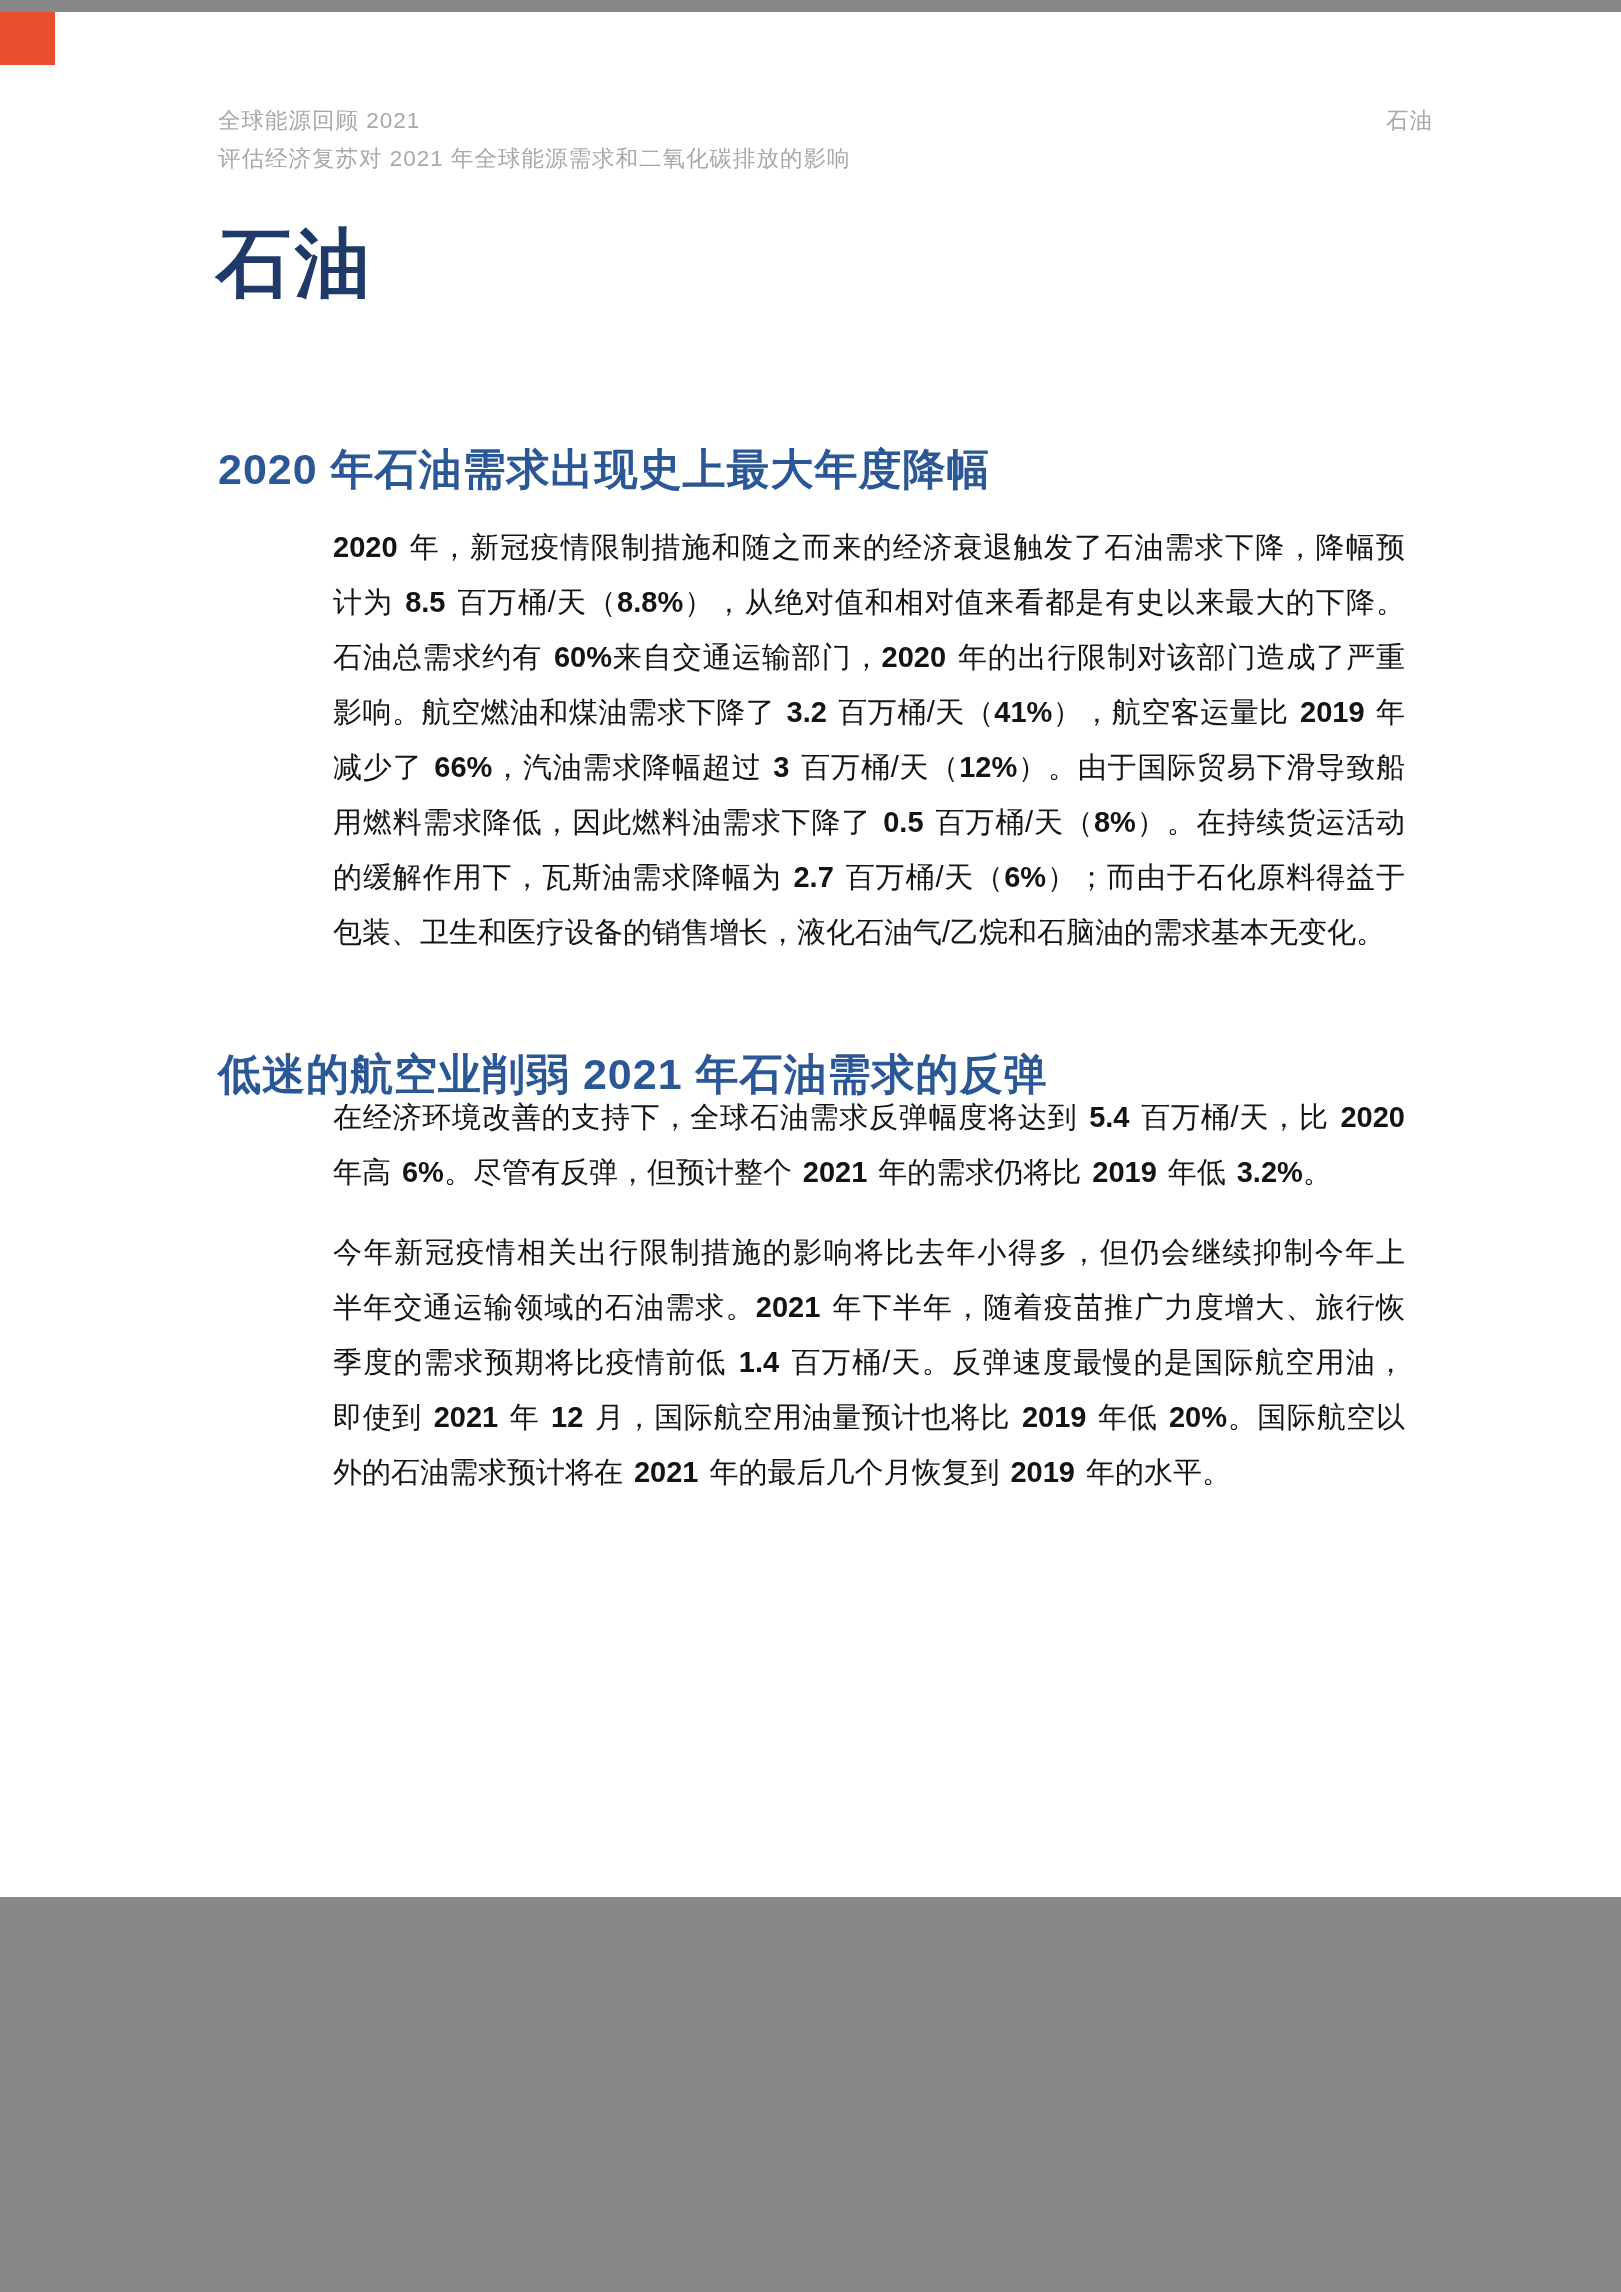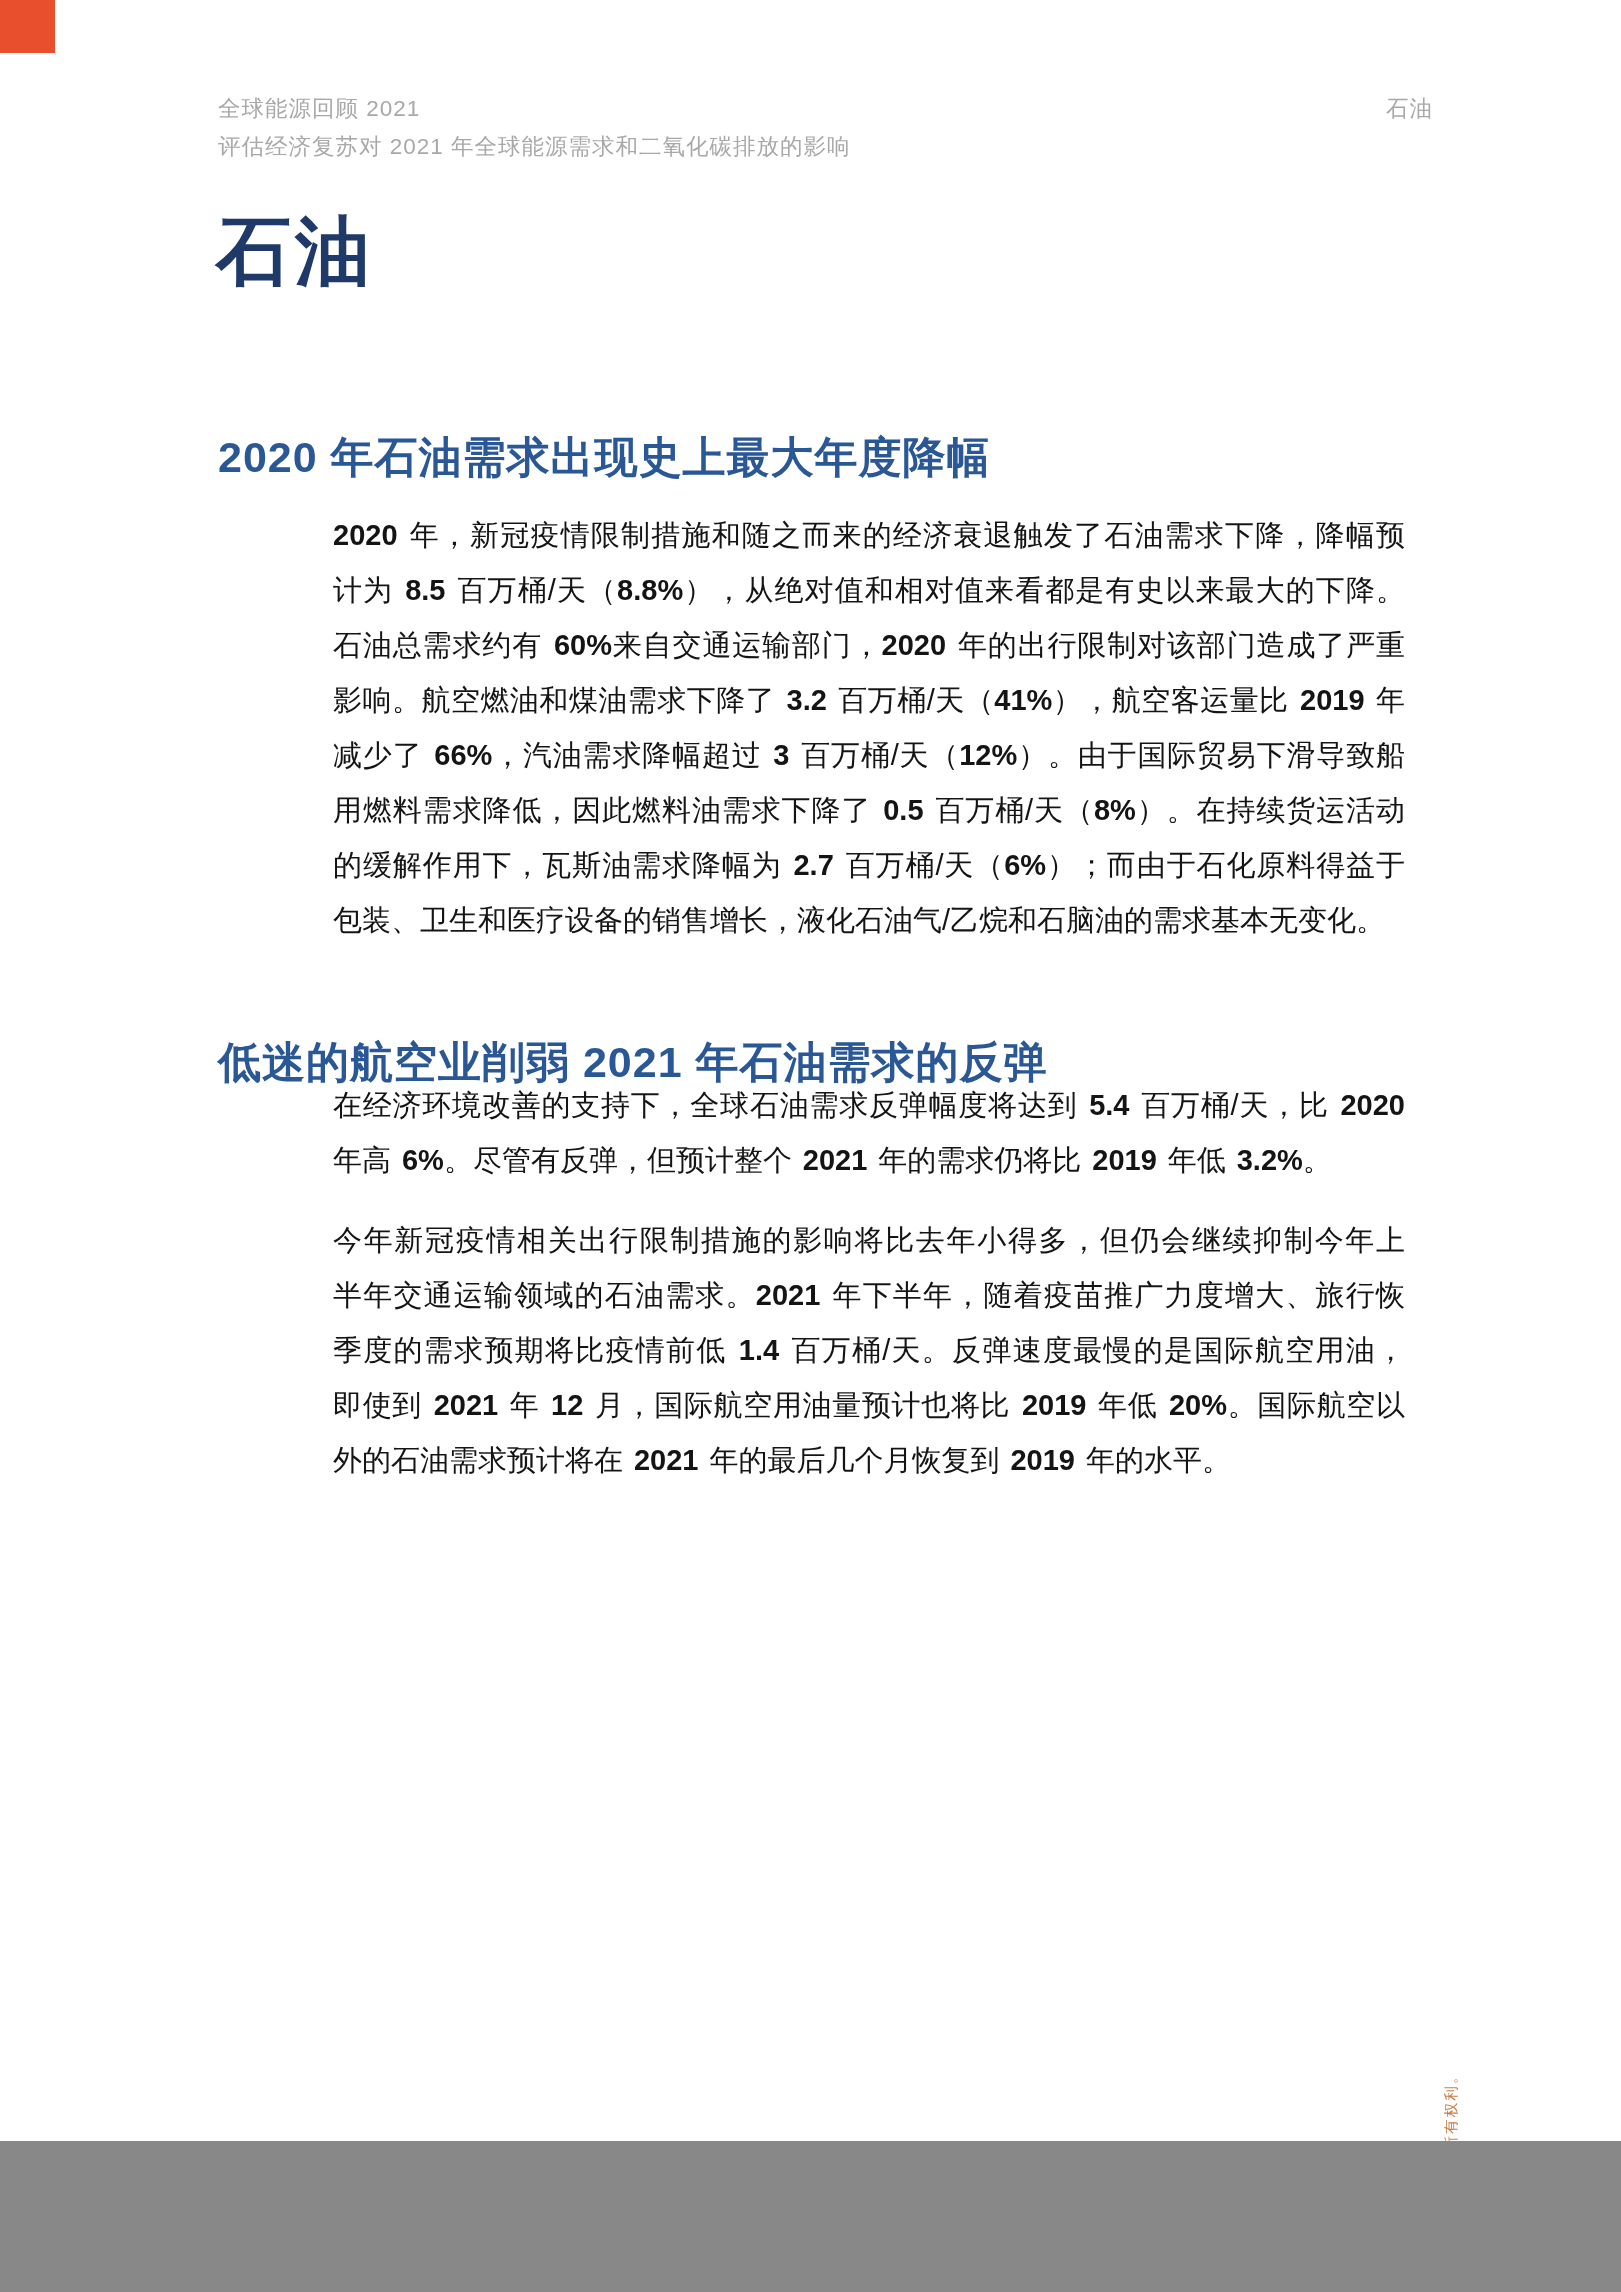--- a/index.html
+++ b/index.html
@@ -6,25 +6,25 @@
     --accent_orange:#e8502d;
     --heading_blue:#2a5795;
     --title_navy:#1f3a68;
     --header_gray:#a8a8a8;
     --side_note_orange:#c87d4a;
     --body_ink:#141414;
   }
   html,body{margin:0;padding:0;background:#888;}
   .page{
     position:relative;
-    width:1621px;height:2141px;
+    width:1621px;height:1885px;
     background:#ffffff;
     font-family:"Liberation Sans", sans-serif;
     overflow:hidden;
-    margin:0 auto;
+    margin:12px auto;
     text-decoration:underline;
   }
   .corner-square{
     position:absolute;left:0;top:0;width:55px;height:53px;
     background:var(--accent_orange);
   }
   .hdr{
     position:absolute;left:218px;top:90px;
     font-size:22.5px;line-height:38px;
     color:var(--header_gray);

